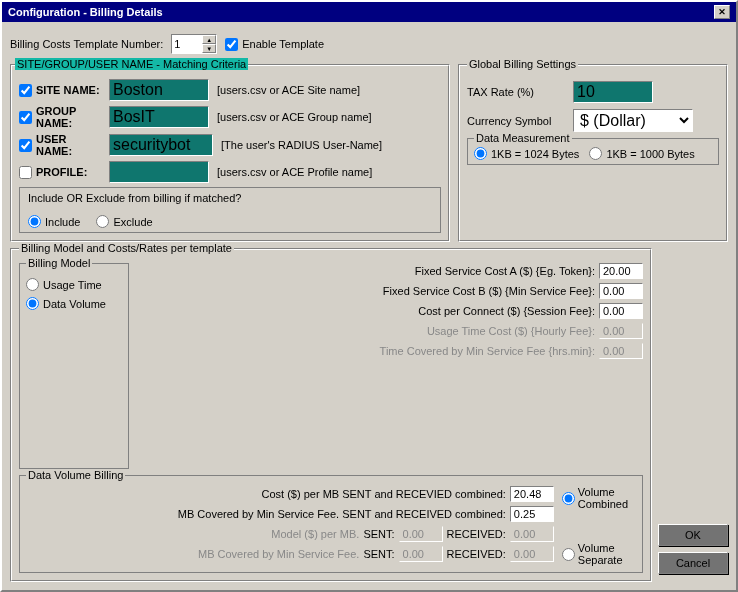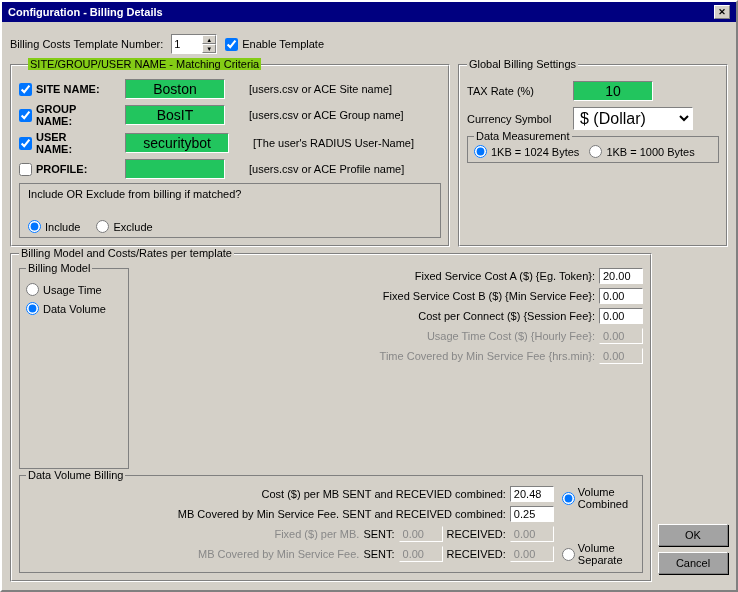--- a/index.html
+++ b/index.html
@@ -114,38 +114,37 @@
     }
     .main-panels {
       display: flex;
       gap: 8px;
       flex: 0 0 auto;
     }
     .matching-row {
       display: flex;
       align-items: center;
       margin-bottom: 4px;
-      gap: 20px;
+      gap: 4px;
     }
     .match-label {
       width: 82px;
       font-weight: bold;
       font-size: 11px;
     }
     .win-input {
       border: 1px solid;
       border-top-color: #808080;
       border-left-color: #808080;
       border-bottom-color: #fff;
       border-right-color: #fff;
-      background: #22c55e;
+      background: #0f766e;
       padding: 1px 3px;
-      font-size: 14px;
+      font-size: 16px;
       outline: none;
-      text-align: center;
     }
     .hint-text {
       color: #000;
       font-size: 11px;
       margin-left: 4px;
     }
     .radio-group {
       display: flex;
       align-items: center;
       gap: 4px;
@@ -216,21 +215,21 @@
     .ok-cancel-col {
       display: flex;
       flex-direction: column;
       gap: 6px;
       justify-content: flex-end;
       padding-bottom: 8px;
     }
     .win-btn {
       width: 70px;
       height: 22px;
-      background: #a3a3a3;
+      background: #737373;
       border: 1px solid;
       border-top-color: #fff;
       border-left-color: #fff;
       border-right-color: #808080;
       border-bottom-color: #808080;
       box-shadow: 1px 1px 0 #000;
       font-size: 11px;
       cursor: pointer;
       display: flex;
       align-items: center;
@@ -281,21 +280,21 @@
       <label class="checkbox-label">
         <input type="checkbox" checked="" style="">
         <span>Enable Template</span>
       </label>
     </div>
 
     <div class="main-panels">
 
       <div style="flex:1; border:1px solid #808080; border-top-color:#808080; border-left-color:#808080; border-bottom-color:#fff; border-right-color:#fff; padding:8px; position:relative;">
         <div style="border:1px solid; border-top-color:#fff; border-left-color:#fff; border-right-color:#808080; border-bottom-color:#808080; position:absolute; top:0;left:0;right:0;bottom:0; pointer-events:none;"></div>
-        <span style="position:absolute;top:-7px;left:17px;background:#84cc16;padding:0 2px;font-size:11px;">SITE/GROUP/USER NAME - Matching Criteria</span>
+        <span style="position:absolute;top:-7px;left:4px;background:#14b8a6;padding:0 2px;font-size:11px;">SITE/GROUP/USER NAME - Matching Criteria</span>
         <div style="padding-top:6px;">
 
           <div class="matching-row">
             <label class="checkbox-label" style="width:86px;">
               <input type="checkbox" checked="" style="">
               <span class="match-label">SITE NAME:</span>
             </label>
             <input class="win-input" style="width: 100px;" type="text" value="Boston">
             <span class="hint-text">[users.csv or ACE Site name]</span>
           </div>
@@ -321,21 +320,21 @@
           <div class="matching-row">
             <label class="checkbox-label" style="width:86px;">
               <input type="checkbox" style="">
               <span class="match-label">PROFILE:</span>
             </label>
             <input class="win-input" style="width: 100px;" type="text" value="">
             <span class="hint-text">[users.csv or ACE Profile name]</span>
           </div>
 
           <div style="border:1px solid #808080; padding:4px 8px; margin-top:4px; position:relative;">
-            <span style="font-size:11px; display:block; margin-bottom:20px;">Include OR Exclude from billing if matched?</span>
+            <span style="font-size:11px; display:block; margin-bottom:11px;">Include OR Exclude from billing if matched?</span>
             <div style="display:flex; gap:16px; align-items:center;">
               <label class="radio-group">
                 <input type="radio" name="inc_exc" checked="" style="">
                 <span>Include</span>
               </label>
               <label class="radio-group">
                 <input type="radio" name="inc_exc" style="">
                 <span>Exclude</span>
               </label>
             </div>
@@ -429,21 +428,21 @@
               <div style="flex:1;">
                 <div class="dv-row">
                   <span class="dv-label">Cost ($) per MB SENT and RECEVIED combined:</span>
                   <input class="cost-input" type="text" value="20.48" style="">
                 </div>
                 <div class="dv-row">
                   <span class="dv-label">MB Covered by Min Service Fee. SENT and RECEIVED combined:</span>
                   <input class="cost-input" type="text" value="0.25" style="">
                 </div>
                 <div class="dv-row">
-                  <span class="dv-label dv-label-dim">Fixed ($) per MB.</span>
+                  <span class="dv-label dv-label-dim">Model ($) per MB.</span>
                   <div class="sent-recv-row">
                     <span>SENT:</span>
                     <input class="cost-input cost-input-dim" type="text" value="0.00" disabled="" style="width: 44px;">
                     <span>RECEIVED:</span>
                     <input class="cost-input cost-input-dim" type="text" value="0.00" disabled="" style="width: 44px;">
                   </div>
                 </div>
                 <div class="dv-row">
                   <span class="dv-label dv-label-dim">MB Covered by Min Service Fee.</span>
                   <div class="sent-recv-row">

